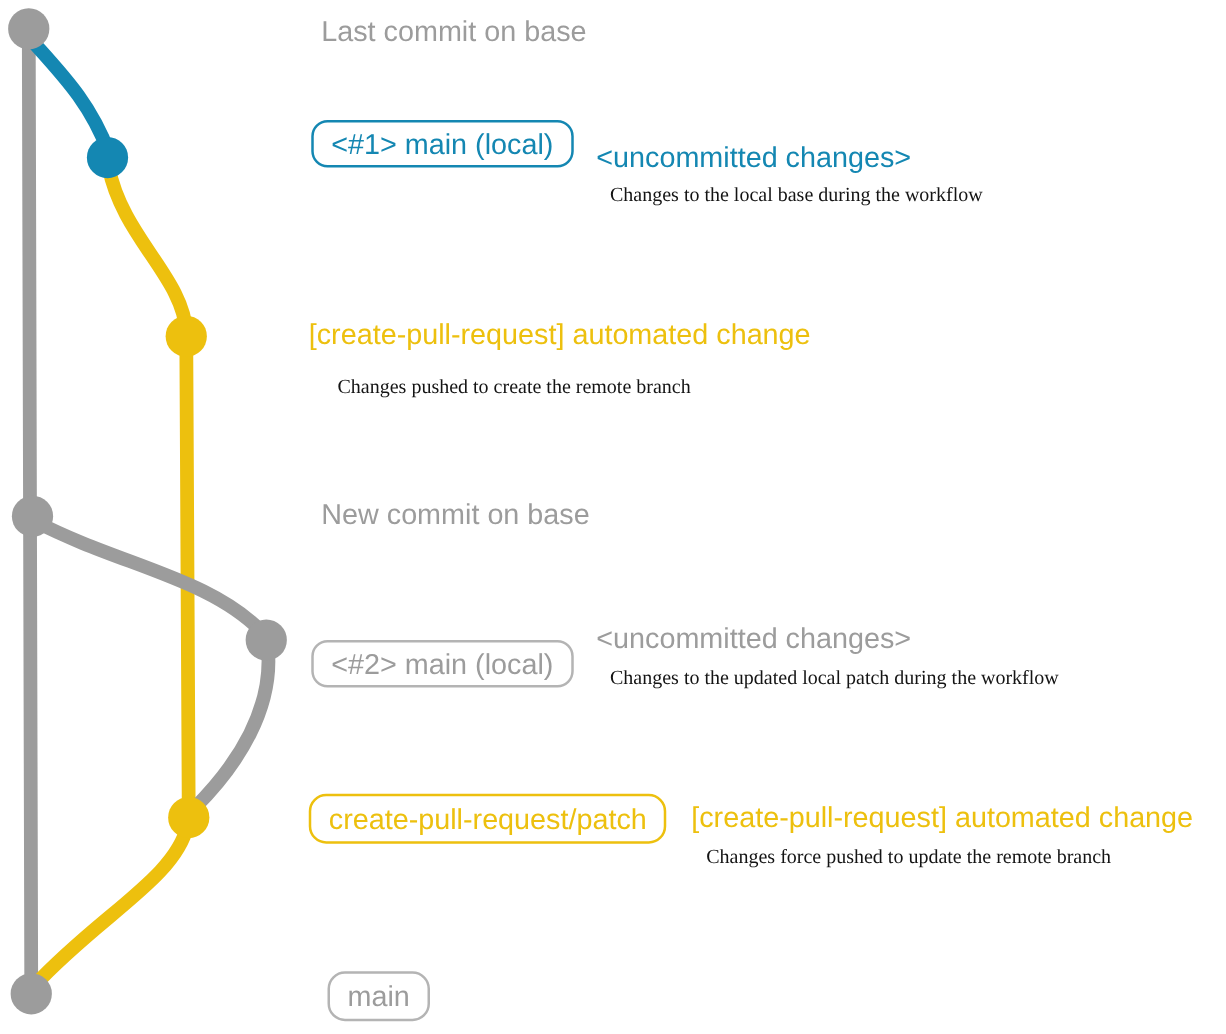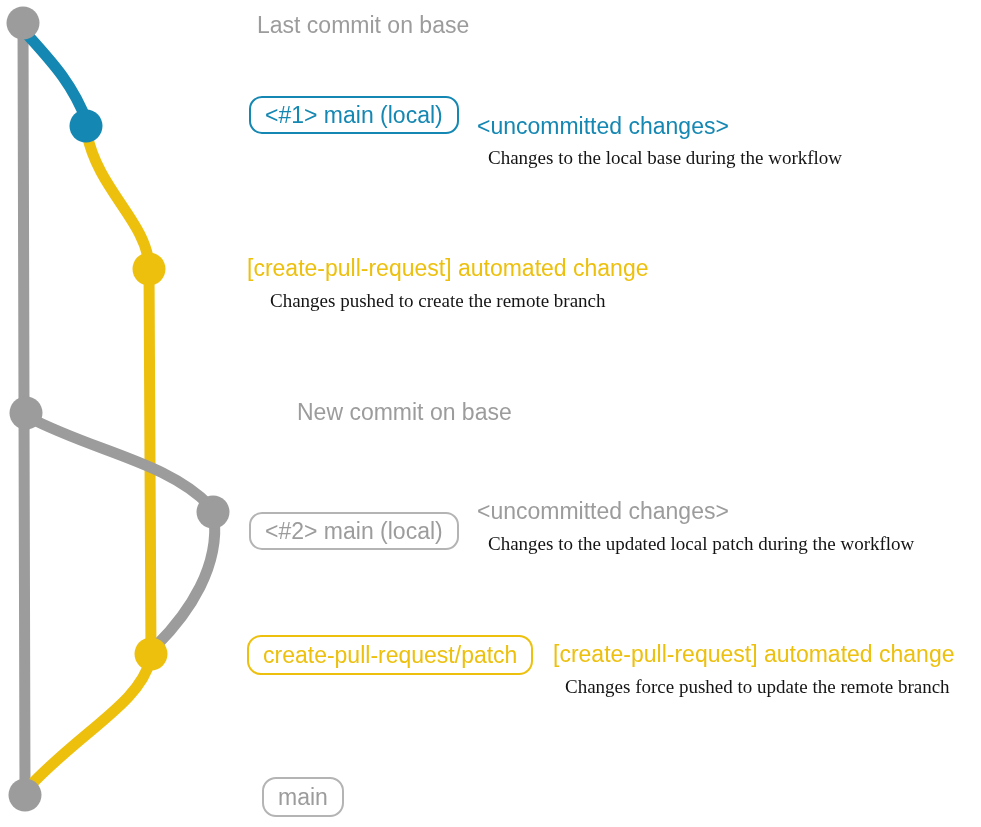--- a/index.html
+++ b/index.html
@@ -32,21 +32,21 @@
     transform: translateY(-50%);
   }
   .c-gray   { color: var(--gray); }
   .c-blue   { color: var(--blue); }
   .c-yellow { color: var(--yellow); }
 
   
   .desc {
     position: absolute;
     font-family: "Liberation Serif", serif;
-    font-size: 19px;
+    font-size: 16px;
     line-height: 1;
     color: var(--ink);
     white-space: nowrap;
     transform: translateY(-50%);
   }
 
   
   .tag {
     position: absolute;
     display: inline-flex;
@@ -95,23 +95,23 @@
     <circle class="f-gray" cx="25" cy="795" r="16.5"></circle>
   </svg>
 
   <div class="label c-gray" style="left:257px; top:25px;">Last commit on base</div>
 
   <div class="tag blue-box" style="left:249px; top:115px;">&lt;#1&gt; main (local)</div>
   <div class="label c-blue" style="left:477px; top:126px;">&lt;uncommitted changes&gt;</div>
   <div class="desc" style="left:488px; top:157px;">Changes to the local base during the workflow</div>
 
   <div class="label c-yellow" style="left:247px; top:268px;">[create-pull-request] automated change</div>
-  <div class="desc" style="left:270px; top:300px;text-align:right;">Changes pushed to create the remote branch</div>
+  <div class="desc" style="left:270px; top:310px;text-align:right;">Changes pushed to create the remote branch</div>
 
-  <div class="label c-gray" style="left:257px; top:412px;margin-left:40px;">New commit on base</div>
+  <div class="label c-gray" style="left:257px; top:412px;">New commit on base</div>
 
   <div class="tag gray-box" style="left:249px; top:531px;">&lt;#2&gt; main (local)</div>
   <div class="label c-gray" style="left:477px; top:511px;">&lt;uncommitted changes&gt;</div>
   <div class="desc" style="left:488px; top:543px;">Changes to the updated local patch during the workflow</div>
 
   <div class="tag yellow-box tall" style="left:247px; top:655px;">create-pull-request/patch</div>
   <div class="label c-yellow" style="left:553px; top:654px;">[create-pull-request] automated change</div>
   <div class="desc" style="left:565px; top:686px;">Changes force pushed to update the remote branch</div>
 
   <div class="tag gray-box tall" style="left:262px; top:797px;">main</div>

